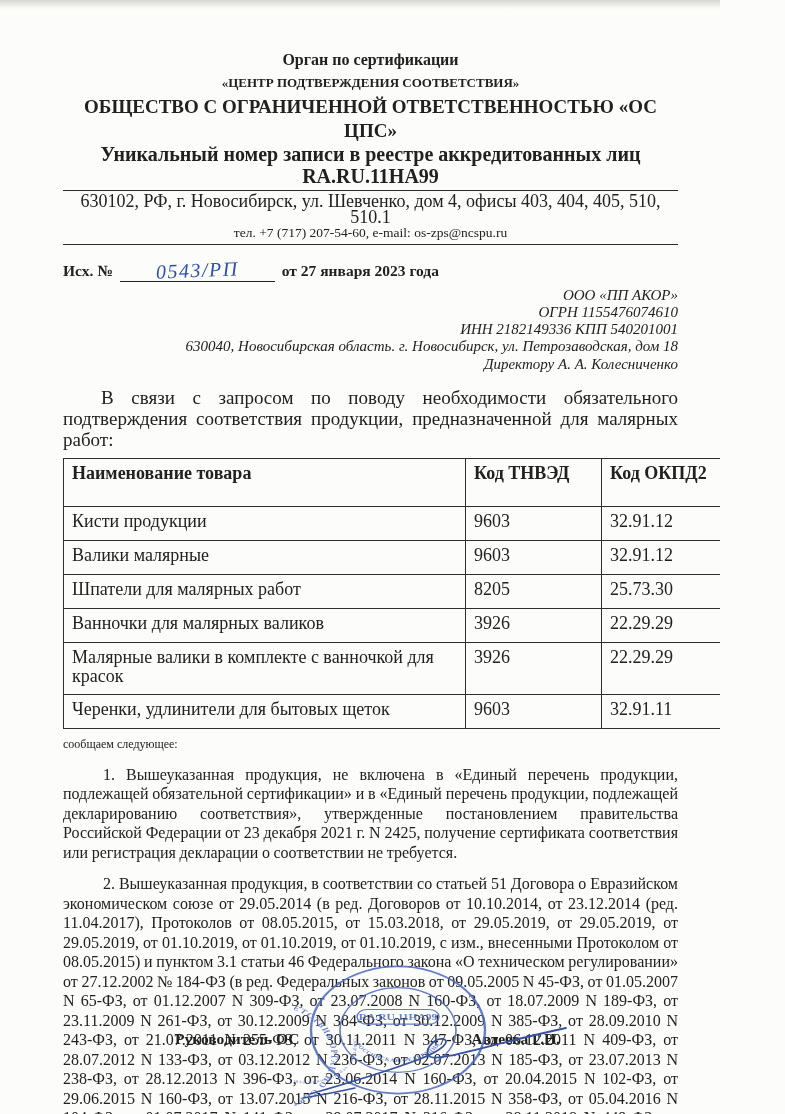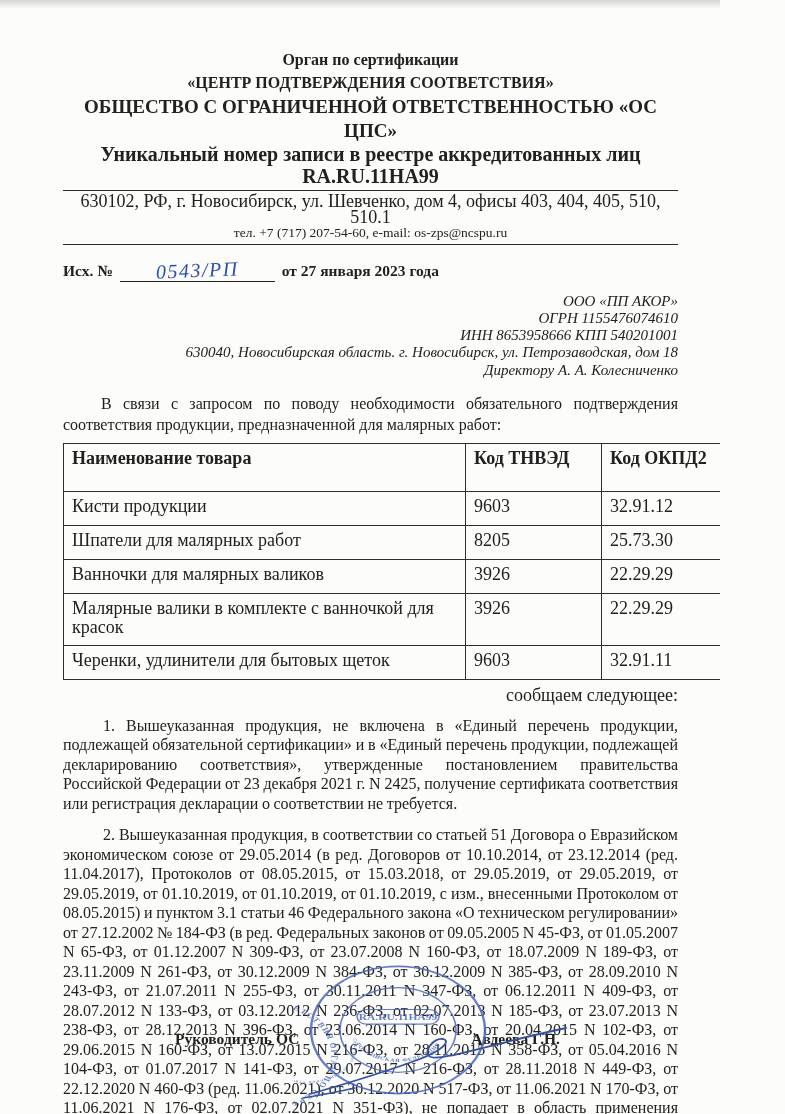--- a/index.html
+++ b/index.html
@@ -27,44 +27,44 @@
     content:"";
     position:absolute;top:0;left:0;right:0;height:9px;
     background:linear-gradient(#d6d6d3,rgba(255,255,255,0));
     pointer-events:none;
   }
   .content{ padding:50px 42px 0 63px; }
 
   
   .hdr{ text-align:center; font-weight:700; }
   .hdr .l1{ font-size:16px; line-height:20px; }
-  .hdr .l2{ font-size:16px; line-height:25px; }
+  .hdr .l2{ font-size:13px; line-height:25px; }
   .hdr .l3{ font-size:19px; line-height:24px; }
   .hdr .l4{ font-size:20px; line-height:22px; }
   .rule{ border:none; border-top:1.7px solid #2b2b2b; margin:3px 0 0 0; }
   .addr{ text-align:center; font-size:18px; line-height:15.5px; margin-top:3px; }
   .contact{ text-align:center; font-size:13.5px; line-height:15.5px; margin-bottom:3px; }
 
   
   .ref-line{ margin-top:13px; font-size:15.5px; font-weight:700; white-space:nowrap; }
   .blank{ display:inline-block; width:155px; border-bottom:1.6px solid #222; text-align:center; margin:0 7px; vertical-align:baseline; }
   .handwritten{
     display:inline-block;
     font-style:italic; font-weight:400;
     font-size:20px; letter-spacing:1.5px;
     color:var(--hand);
     transform:rotate(-2.5deg) translateY(1px);
   }
 
   
-  .recipient{ margin-top:11px; text-align:right; font-style:italic; font-size:15px; line-height:17.3px; }
-
-  
-  .intro{ margin:14px 0 0 0; text-align:justify; text-indent:38px; font-size:16px; line-height:21px; }
-  .after-table{ margin:6px 0 0 0; text-align:right; font-size:18px; line-height:18px; }
+  .recipient{ margin-top:5px; text-align:right; font-style:italic; font-size:15px; line-height:17.3px; }
+
+  
+  .intro{ margin:14px 0 0 0; text-align:justify; text-indent:38px; font-size:19px; line-height:21px; }
+  .after-table{ margin:6px 0 0 0; text-align:left; font-size:12px; line-height:18px; }
   .body-para{ margin:12px 0 0 0; text-align:justify; text-indent:40px; font-size:16px; line-height:19.5px; word-spacing:-0.4px; }
 
   
   table.goods{ margin-top:8px; border-collapse:collapse; width:680px; table-layout:fixed; }
   table.goods th, table.goods td{
     border:1.9px solid #2e2e2e;
     padding:5px 8px 8px 8px;
     vertical-align:top; text-align:left;
     font-size:18px; line-height:19px;
   }
@@ -101,21 +101,21 @@
     <div class="contact">тел. +7 (717) 207-54-60,  e-mail: os-zps@ncspu.ru</div>
     <hr class="rule">
 
     <div class="ref-line">
       <span>Исх. №</span><span class="blank"><span class="handwritten">0543/РП</span></span><span>от 27 января 2023 года</span>
     </div>
 
     <div class="recipient">
       <div>ООО «ПП АКОР»</div>
       <div>ОГРН 1155476074610</div>
-      <div>ИНН 8653958666 КПП 540201001</div>
+      <div>ИНН 2182149336 КПП 540201001</div>
       <div>630040, Новосибирская область. г. Новосибирск, ул. Петрозаводская, дом 18</div>
       <div>Директору А. А. Колесниченко</div>
     </div>
 
     <p class="intro">В связи с запросом по поводу необходимости обязательного подтверждения соответствия продукции, предназначенной для малярных работ:</p>
 
     <table class="goods">
       <colgroup>
           <col class="c1">
           <col class="c2">
@@ -128,20 +128,25 @@
           <th>Код ОКПД2</th>
         </tr>
       </thead>
       <tbody>
       <tr>
         <td>Кисти продукции</td>
         <td>9603</td>
         <td>32.91.12</td>
       </tr>
 
+      <tr>
+        <td>Валики малярные</td>
+        <td>9603</td>
+        <td>32.91.12</td>
+      </tr>
 
       <tr>
         <td>Шпатели для малярных работ</td>
         <td>8205</td>
         <td>25.73.30</td>
       </tr>
 
       <tr>
         <td>Ванночки для малярных валиков</td>
         <td>3926</td>

